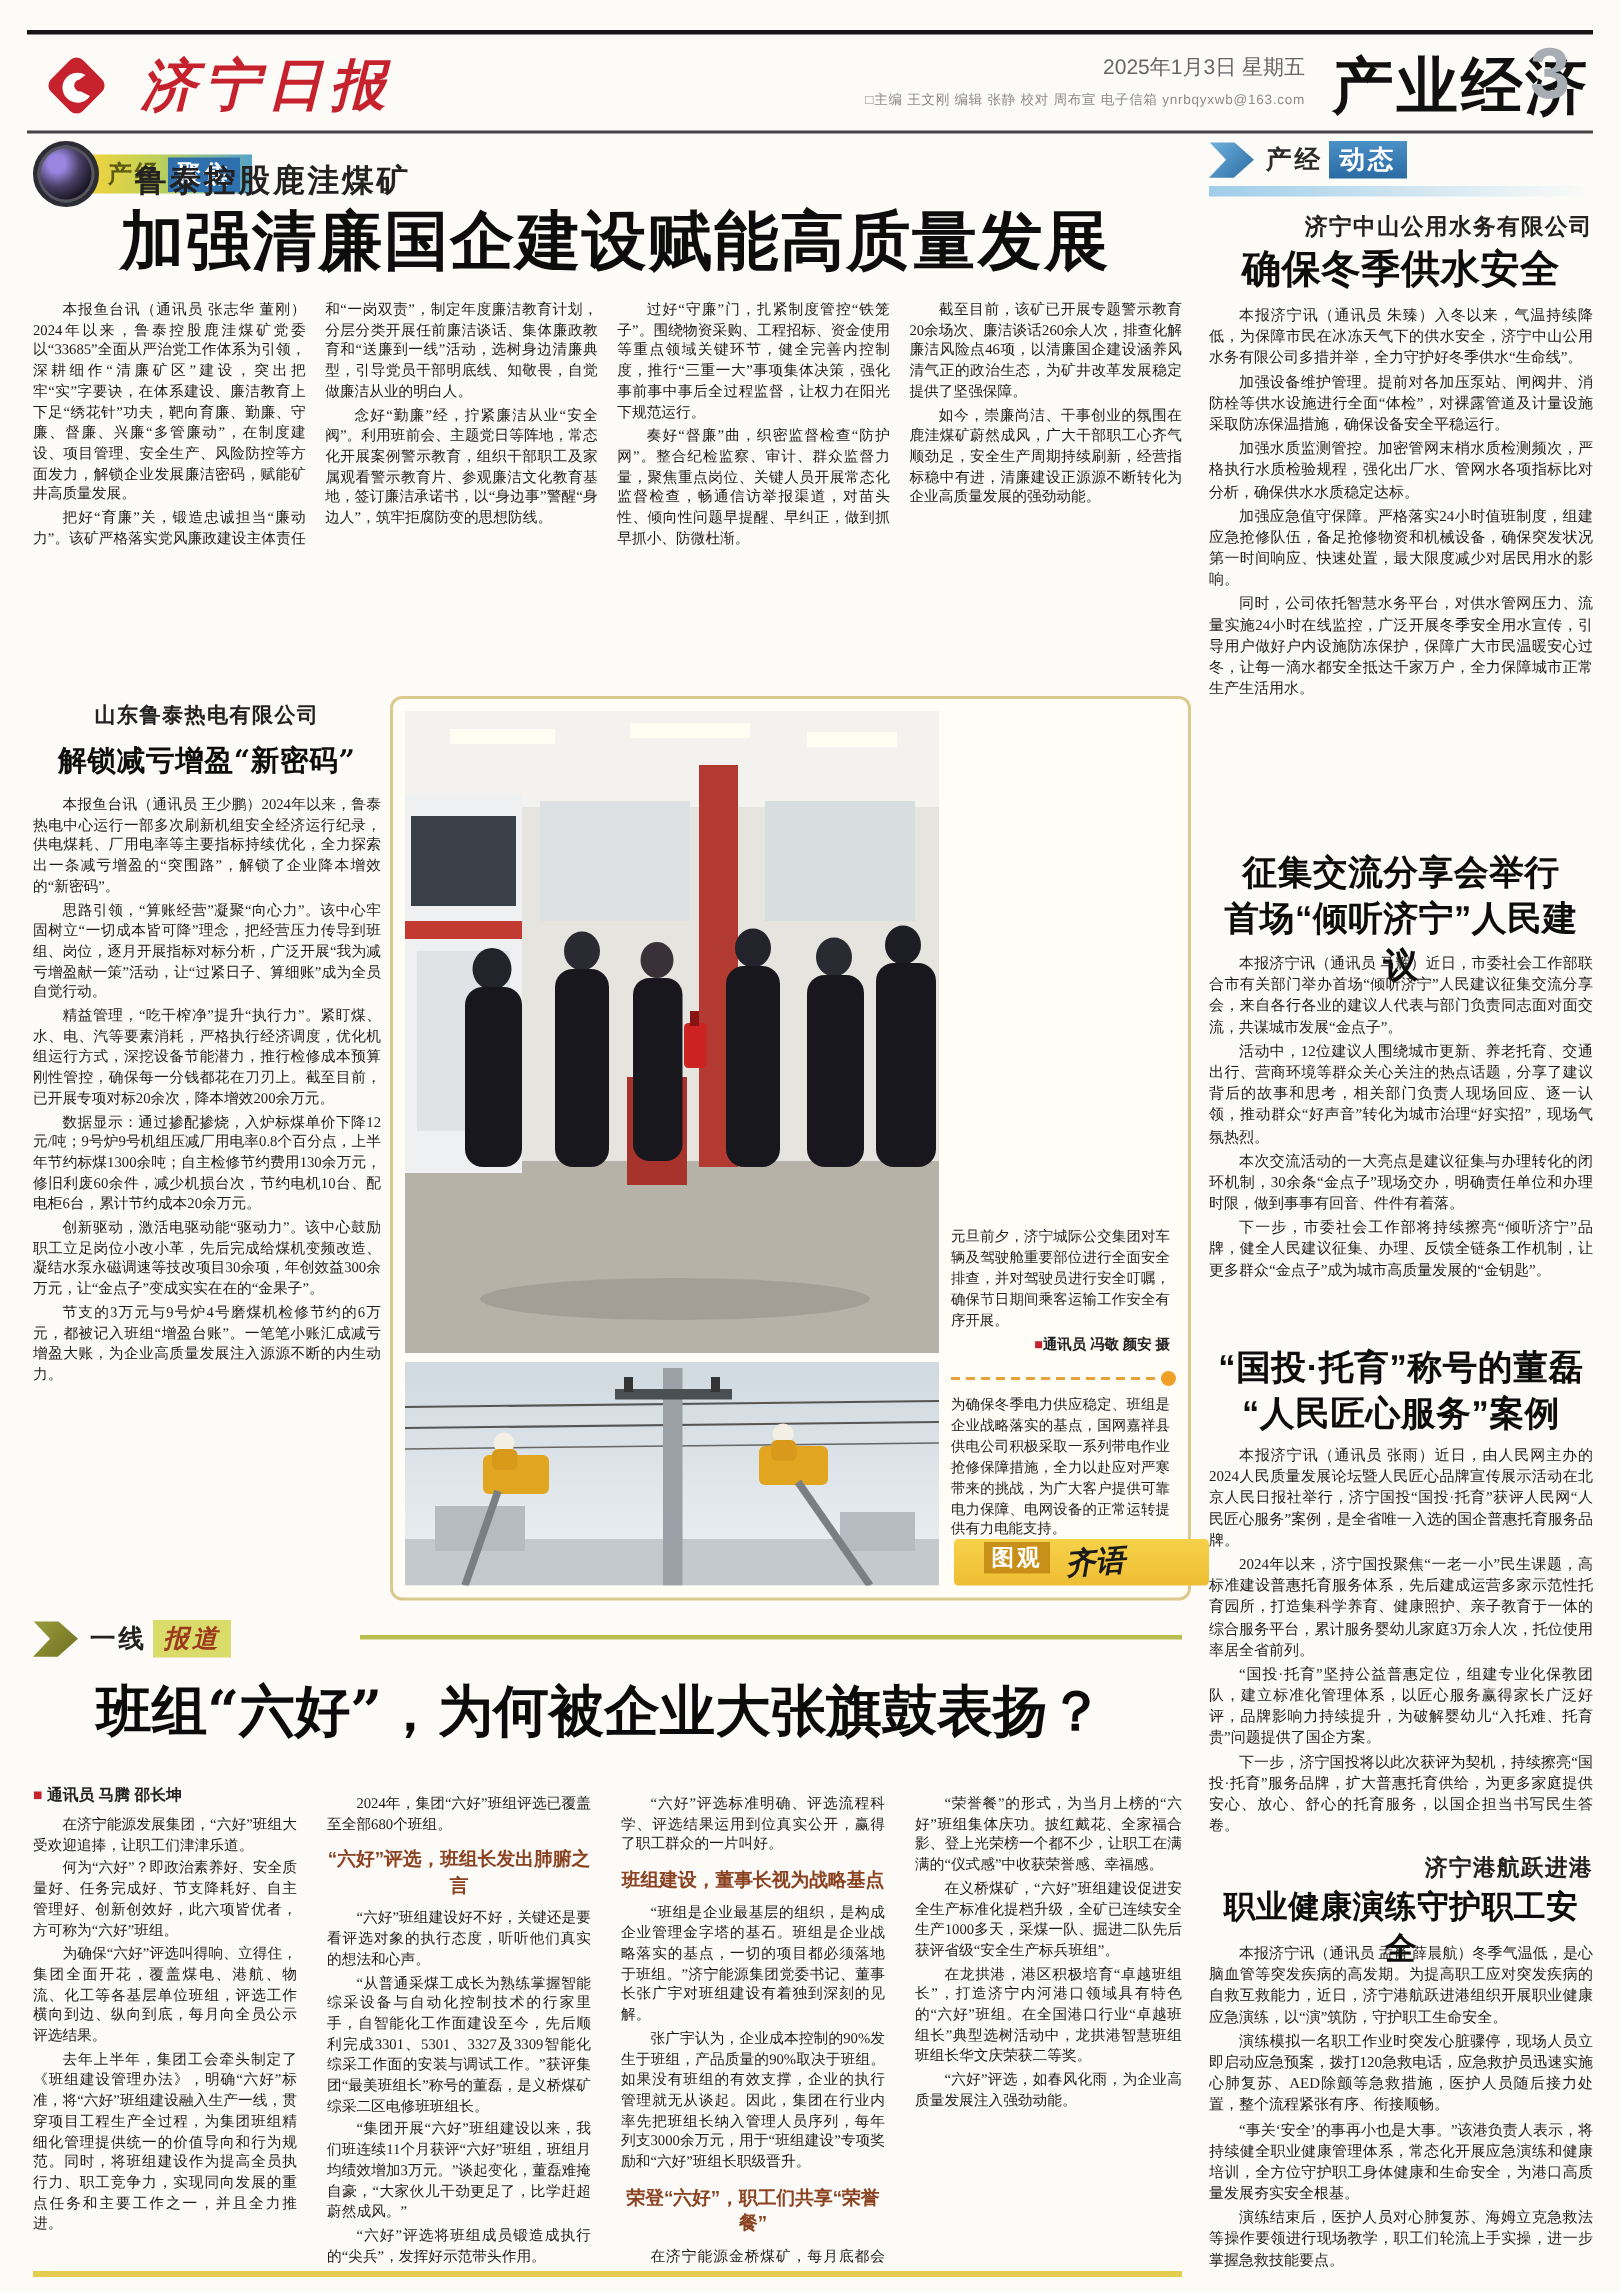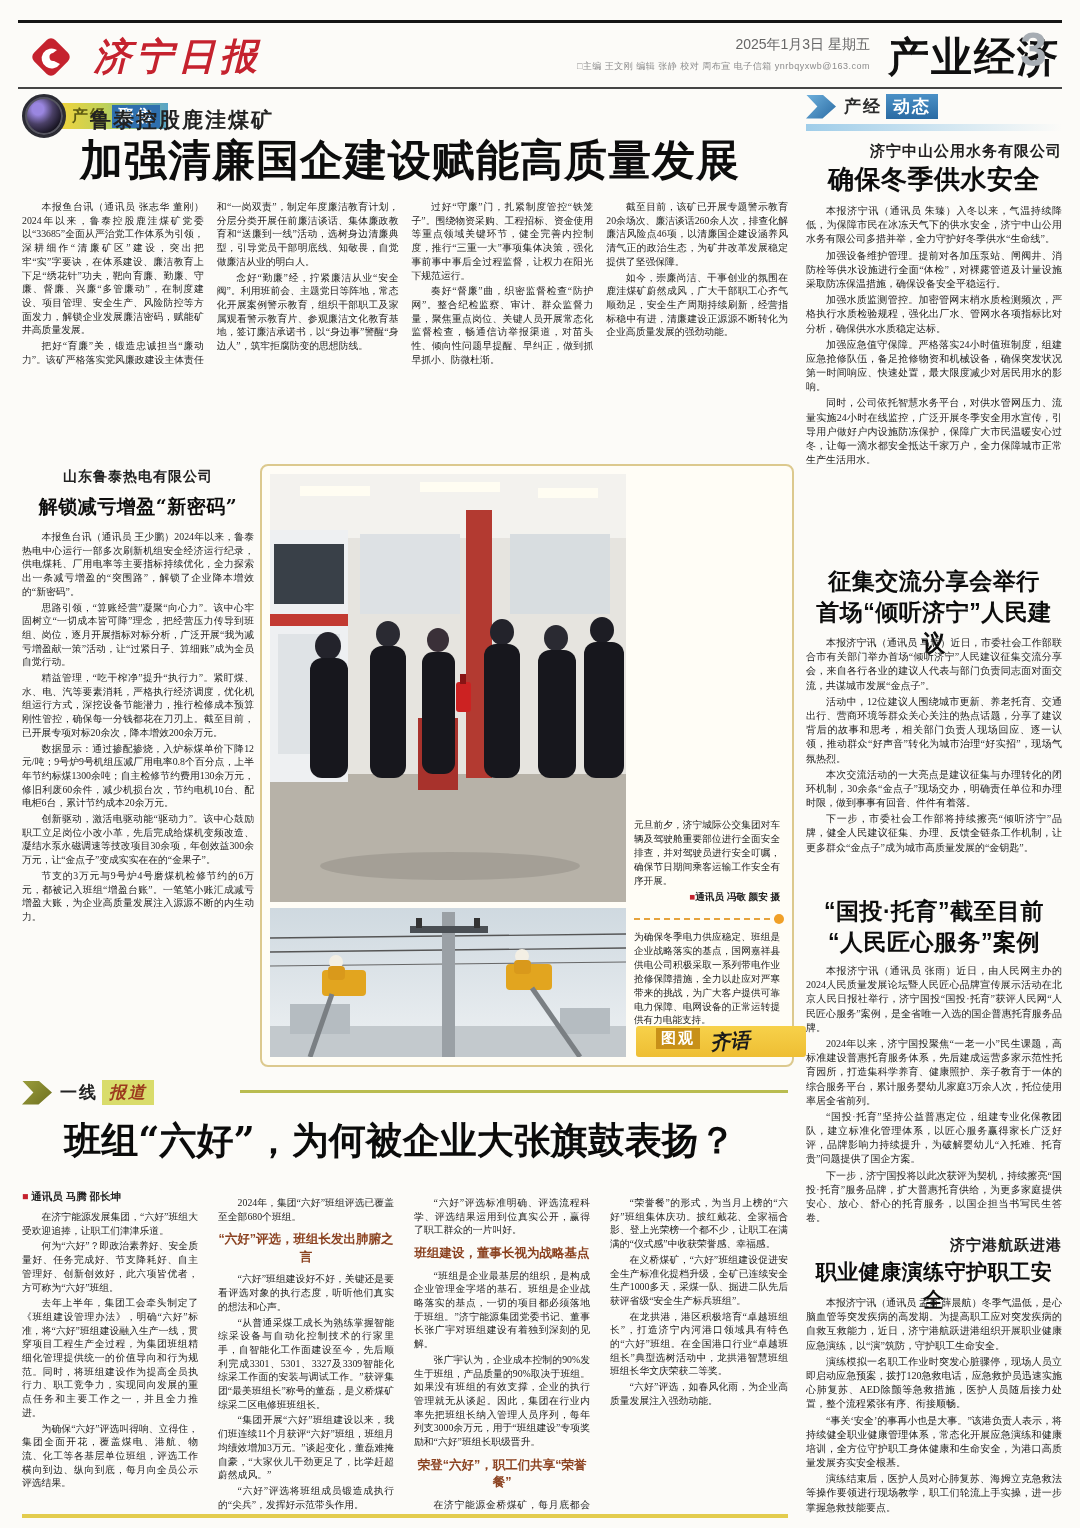--- a/index.html
+++ b/index.html
@@ -224,21 +224,21 @@
     <div>首场“倾听济宁”人民建议</div>
   </div>
   <div class="abs rbody" style="left:806px;top:636px;width:256px;height:250px;">
       <p class="para">本报济宁讯（通讯员 马辉）近日，市委社会工作部联合市有关部门举办首场“倾听济宁”人民建议征集交流分享会，来自各行各业的建议人代表与部门负责同志面对面交流，共谋城市发展“金点子”。</p>
       <p class="para">活动中，12位建议人围绕城市更新、养老托育、交通出行、营商环境等群众关心关注的热点话题，分享了建议背后的故事和思考，相关部门负责人现场回应、逐一认领，推动群众“好声音”转化为城市治理“好实招”，现场气氛热烈。</p>
       <p class="para">本次交流活动的一大亮点是建议征集与办理转化的闭环机制，30余条“金点子”现场交办，明确责任单位和办理时限，做到事事有回音、件件有着落。</p>
       <p class="para">下一步，市委社会工作部将持续擦亮“倾听济宁”品牌，健全人民建议征集、办理、反馈全链条工作机制，让更多群众“金点子”成为城市高质量发展的“金钥匙”。</p>
     </div>
 
   <div class="abs r-headline" style="left:806px;top:896px;width:256px;">
-    <div>“国投·托育”截至目前</div>
+    <div>“国投·托育”称号的董磊</div>
     <div>“人民匠心服务”案例</div>
   </div>
   <div class="abs rbody" style="left:806px;top:964px;width:256px;height:258px;">
       <p class="para">本报济宁讯（通讯员 张雨）近日，由人民网主办的2024人民质量发展论坛暨人民匠心品牌宣传展示活动在北京人民日报社举行，济宁国投“国投·托育”获评人民网“人民匠心服务”案例，是全省唯一入选的国企普惠托育服务品牌。</p>
       <p class="para">2024年以来，济宁国投聚焦“一老一小”民生课题，高标准建设普惠托育服务体系，先后建成运营多家示范性托育园所，打造集科学养育、健康照护、亲子教育于一体的综合服务平台，累计服务婴幼儿家庭3万余人次，托位使用率居全省前列。</p>
       <p class="para">“国投·托育”坚持公益普惠定位，组建专业化保教团队，建立标准化管理体系，以匠心服务赢得家长广泛好评，品牌影响力持续提升，为破解婴幼儿“入托难、托育贵”问题提供了国企方案。</p>
       <p class="para">下一步，济宁国投将以此次获评为契机，持续擦亮“国投·托育”服务品牌，扩大普惠托育供给，为更多家庭提供安心、放心、舒心的托育服务，以国企担当书写民生答卷。</p>
     </div>
 
   <div class="abs r-kicker" style="left:806px;top:1236px;width:256px;">济宁港航跃进港</div>
@@ -262,22 +262,22 @@
   <div class="abs bot-headline" style="left:30px;top:1116px;width:740px;">班组“六好”，为何被企业大张旗鼓表扬？</div>
 
   <div class="abs byline" style="left:22px;top:1190px;">
     <span class="redsq">■</span>
     <span>通讯员 马腾 邵长坤</span>
   </div>
 
   <div class="abs bodytext" style="left:22px;top:1210px;width:176px;height:302px;">
       <p class="para">在济宁能源发展集团，“六好”班组大受欢迎追捧，让职工们津津乐道。</p>
       <p class="para">何为“六好”？即政治素养好、安全质量好、任务完成好、节支降耗好、自主管理好、创新创效好，此六项皆优者，方可称为“六好”班组。</p>
+      <p class="para">为确保“六好”评选叫得响、立得住，集团全面开花，覆盖煤电、港航、物流、化工等各基层单位班组，评选工作横向到边、纵向到底，每月向全员公示评选结果。</p>
       <p class="para">去年上半年，集团工会牵头制定了《班组建设管理办法》，明确“六好”标准，将“六好”班组建设融入生产一线，贯穿项目工程生产全过程，为集团班组精细化管理提供统一的价值导向和行为规范。同时，将班组建设作为提高全员执行力、职工竞争力，实现同向发展的重点任务和主要工作之一，并且全力推进。</p>
-      <p class="para">为确保“六好”评选叫得响、立得住，集团全面开花，覆盖煤电、港航、物流、化工等各基层单位班组，评选工作横向到边、纵向到底，每月向全员公示评选结果。</p>
     </div>
   <div class="abs bodytext" style="left:218px;top:1196px;width:176px;height:316px;">
       <p class="para">2024年，集团“六好”班组评选已覆盖至全部680个班组。</p>
       <div class="colsub">“六好”评选，班组长发出肺腑之言</div>
       <p class="para">“六好”班组建设好不好，关键还是要看评选对象的执行态度，听听他们真实的想法和心声。</p>
       <p class="para">“从普通采煤工成长为熟练掌握智能综采设备与自动化控制技术的行家里手，自智能化工作面建设至今，先后顺利完成3301、5301、3327及3309智能化综采工作面的安装与调试工作。”获评集团“最美班组长”称号的董磊，是义桥煤矿综采二区电修班班组长。</p>
       <p class="para">“集团开展“六好”班组建设以来，我们班连续11个月获评“六好”班组，班组月均绩效增加3万元。”谈起变化，董磊难掩自豪，“大家伙儿干劲更足了，比学赶超蔚然成风。”</p>
       <p class="para">“六好”评选将班组成员锻造成执行的“尖兵”，发挥好示范带头作用。</p>
     </div>
   <div class="abs bodytext" style="left:414px;top:1196px;width:176px;height:316px;">

